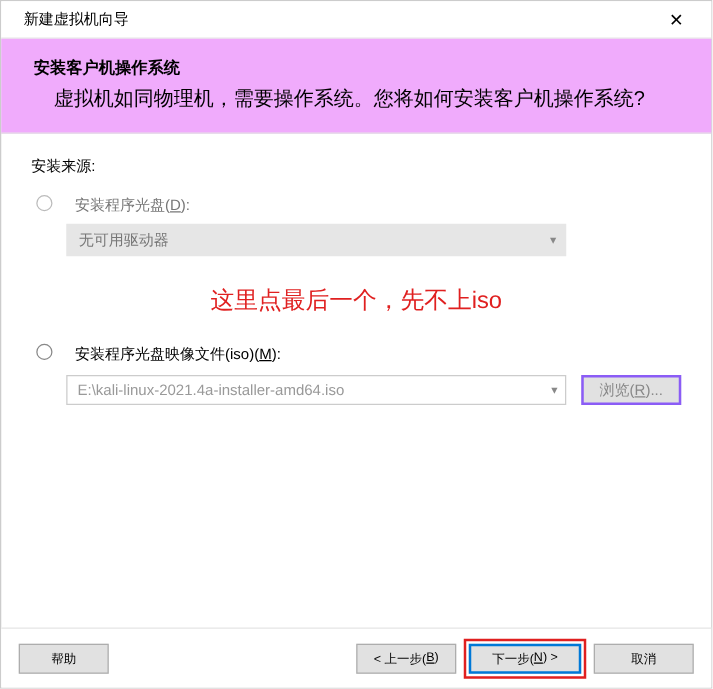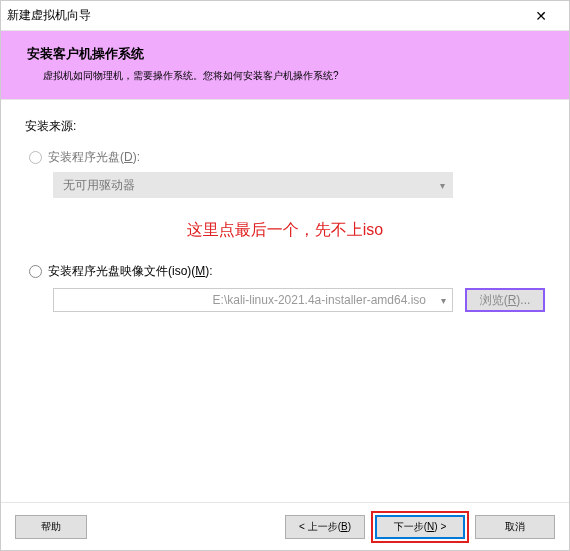--- a/index.html
+++ b/index.html
@@ -18,21 +18,21 @@
     height: 551px;
     border: 1px solid #ccc;
     display: flex;
     flex-direction: column;
     background: #fff;
   }
   .titlebar {
     display: flex;
     align-items: center;
     height: 30px;
-    padding: 0 8px 0 6px;
+    padding: 0 8px 0 18px;
     border-bottom: 1px solid #e5e5e5;
     background: #fff;
   }
   .titlebar .title {
     flex: 1;
     font-size: 12px;
   }
   .titlebar .close {
     width: 40px;
     text-align: center;
@@ -44,35 +44,35 @@
     padding: 14px 26px 16px 26px;
     background: #f0abfc;
     border-bottom: 1px solid #e5e5e5;
   }
   .header .h1 {
     font-weight: bold;
     font-size: 13px;
     margin-bottom: 6px;
   }
   .header .sub {
-    font-size: 10px;
+    font-size: 16px;
     padding-left: 16px;
   }
   .content {
     flex: 1;
     padding: 18px 24px 8px 24px;
     position: relative;
   }
   .sectlabel {
     margin-bottom: 14px;
   }
   .opt-row {
     display: flex;
-    align-items: center;
-    gap: 6px;
+    align-items: flex-start;
+    gap: 18px;
     margin: 6px 0 6px 4px;
   }
   .opt-row.disabled { color: #777; }
   .radio {
     width: 13px; height: 13px;
     border: 1px solid #888;
     border-radius: 50%;
     display: inline-flex;
     align-items: center;
     justify-content: center;
@@ -99,42 +99,41 @@
   }
   .dropdown .chev {
     position: absolute;
     right: 8px; top: 50%;
     transform: translateY(-50%);
     color: #888;
     font-size: 10px;
   }
   .annot {
     color: #e02020;
-    font-size: 16px;
+    font-size: 19px;
     text-align: center;
     margin: 22px 0 22px 0;
   }
   .path-row {
     margin: 8px 0 0 28px;
     display: flex;
     gap: 12px;
     align-items: center;
   }
   .path-input {
     flex: 1;
     height: 24px;
     border: 1px solid #ccc;
     background: #fff;
     color: #999;
     padding: 0 26px 0 8px;
     position: relative;
     display: flex;
     align-items: center;
     font-size: 12px;
-    justify-content: flex-end;
   }
   .path-input .chev {
     position: absolute;
     right: 6px; top: 50%;
     transform: translateY(-50%);
     color: #888;
     font-size: 10px;
   }
   .browse {
     width: 80px;

